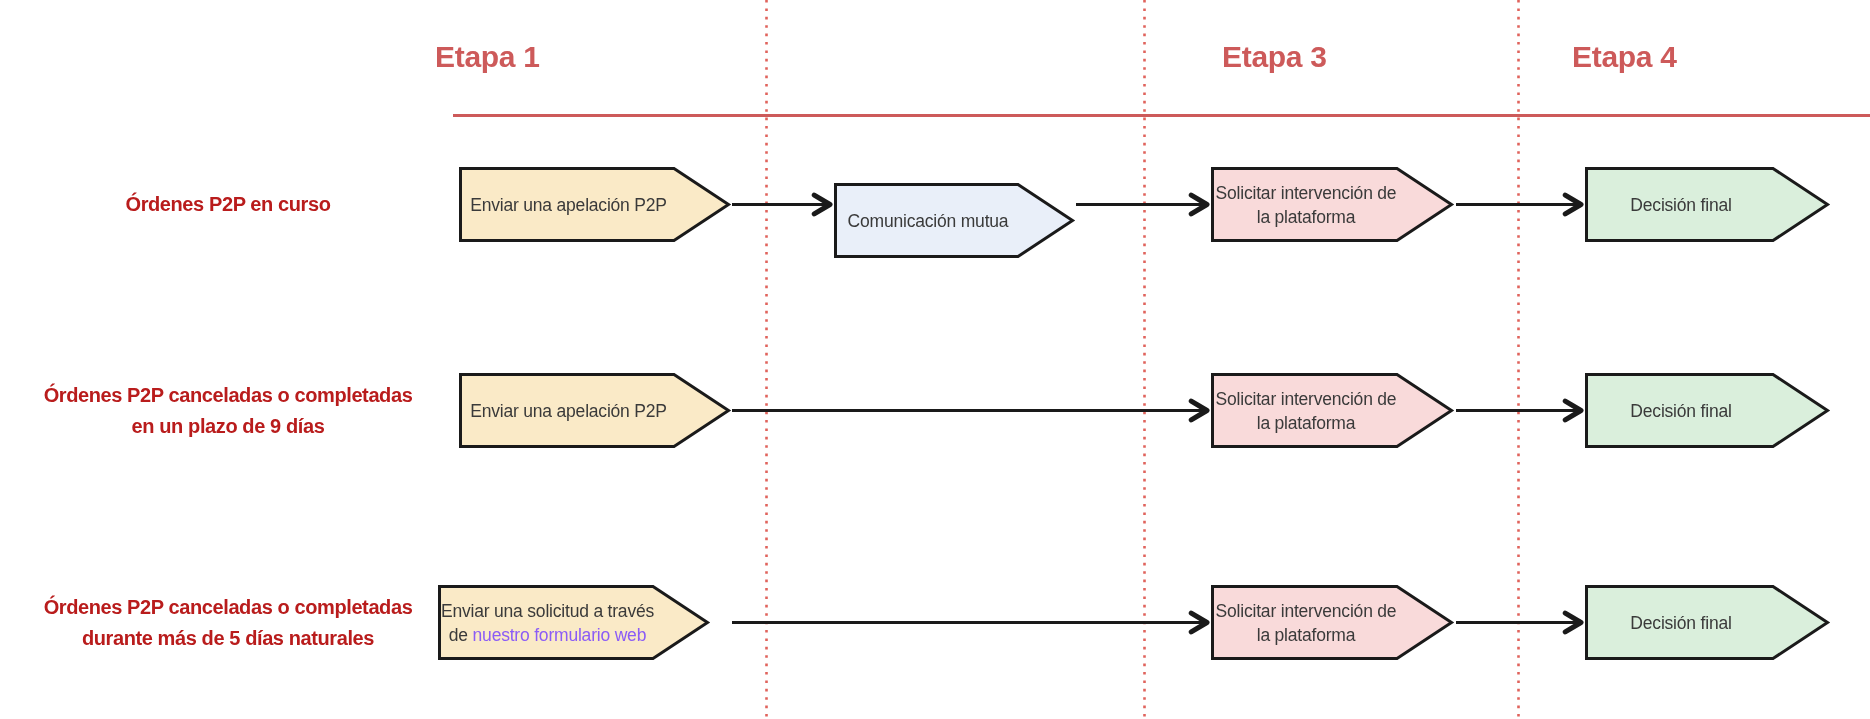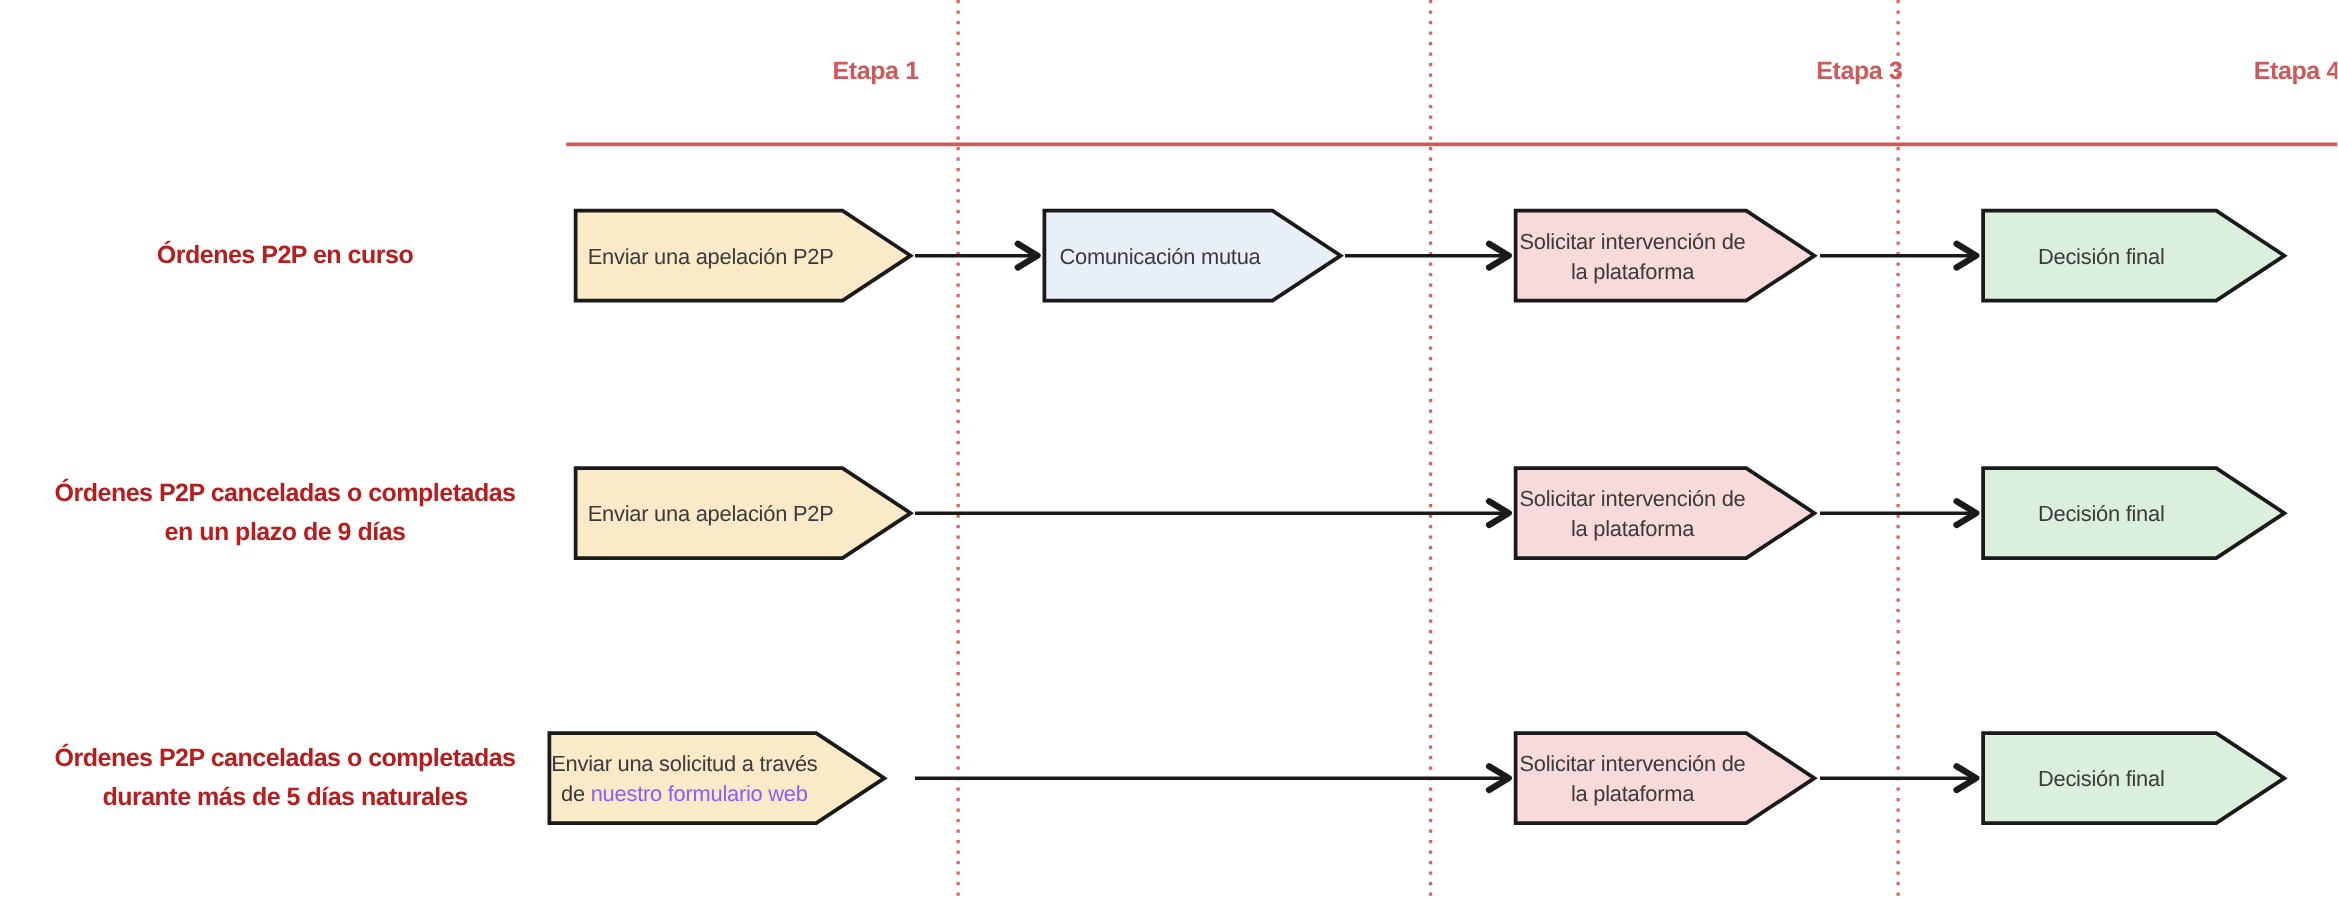--- a/index.html
+++ b/index.html
@@ -14,22 +14,22 @@
   svg.bg {
     position: absolute;
     left: 0; top: 0;
     width: 1870px; height: 719px;
   }
   .stage-header {
     position: absolute;
     top: 36px;
     width: 300px;
     height: 42px;
-    text-align: right;
-    font-size: 20px;
+    text-align: left;
+    font-size: 30px;
     font-weight: bold;
     letter-spacing: -0.3px;
     color: #cd5a5a;
     line-height: 42px;
     white-space: nowrap;
   }
   .row-label {
     position: absolute;
     left: 2px;
     width: 452px;
@@ -122,21 +122,21 @@
 
   <div class="node" style="left:459px;top:167px;width:271px">
     <svg class="shape" viewBox="0 0 271 75" preserveAspectRatio="none">
       <polygon points="1.5,1.5 215,1.5 269.5,37.5 215,73.5 1.5,73.5" stroke="#1a1a1a" stroke-width="3" fill="#faeac7"></polygon>
     </svg>
     <div class="node-label">
       <div class="ln">Enviar una apelación P2P</div>
     </div>
   </div>
 
-  <div class="node" style="left:834px;top:167px;width:240px">
+  <div class="node" style="left:834px;top:183px;width:240px">
     <svg class="shape" viewBox="0 0 240 75" preserveAspectRatio="none">
       <polygon points="1.5,1.5 184,1.5 238.5,37.5 184,73.5 1.5,73.5" stroke="#1a1a1a" stroke-width="3" fill="#e9eff9"></polygon>
     </svg>
     <div class="node-label">
       <div class="ln">Comunicación mutua</div>
     </div>
   </div>
 
   <div class="node" style="left:1211px;top:167px;width:242px">
     <svg class="shape" viewBox="0 0 242 75" preserveAspectRatio="none">

